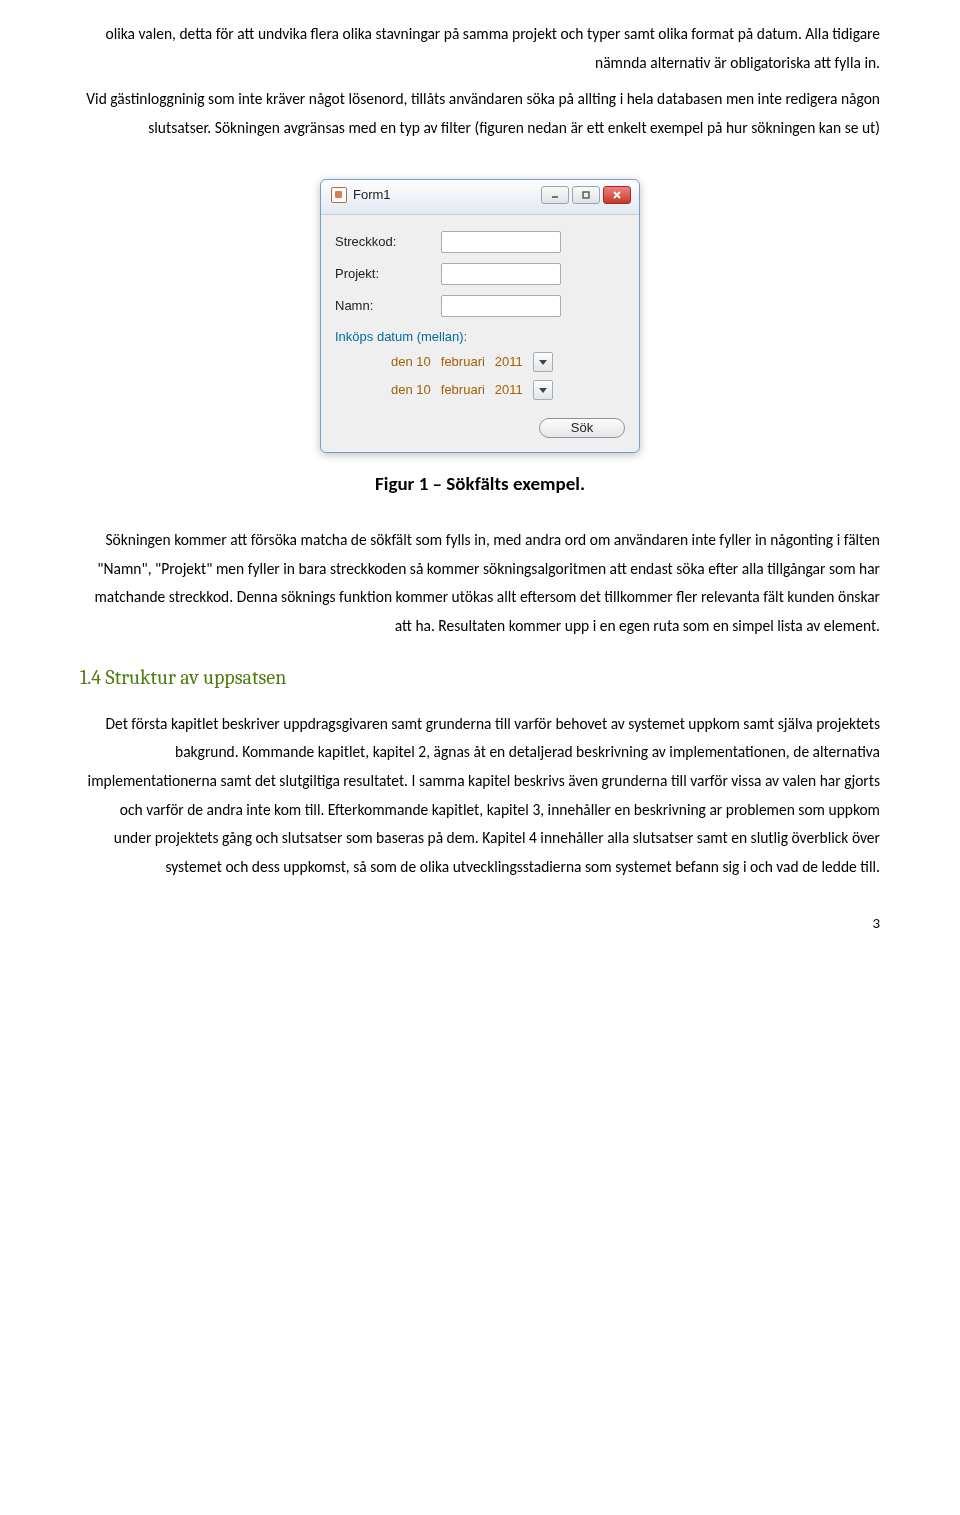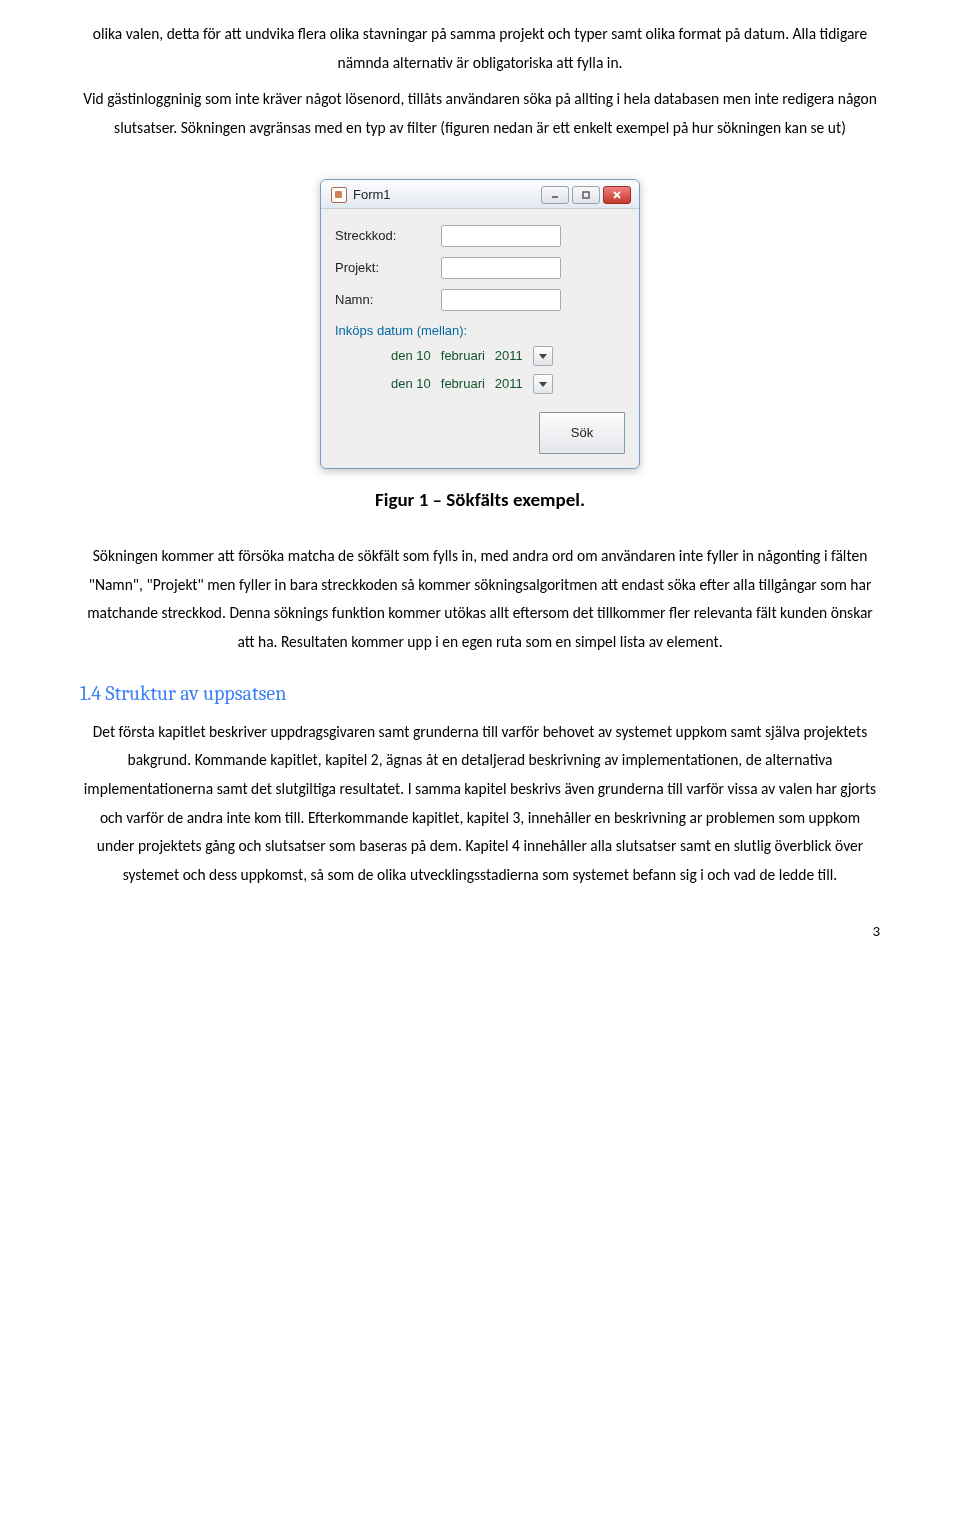--- a/index.html
+++ b/index.html
@@ -6,41 +6,41 @@
   body {
     font-family: Calibri, Arial, sans-serif;
     background: #fff;
     width: 960px;
     margin: 0 auto;
     padding: 20px 80px 40px 80px;
     color: #000;
     font-size: 15.5px;
     line-height: 1.85;
   }
-  .para { margin-bottom: 8px; text-align: center; }
+  .para { margin-bottom: 8px; text-align: right; }
   .figure-wrap {
     display: flex;
     flex-direction: column;
     align-items: center;
     margin: 36px 0 28px 0;
   }
   .win {
     width: 320px;
     background: #efefef;
     border: 1px solid #7a9ac7;
     border-radius: 6px;
     box-shadow: 0 2px 8px rgba(0,0,0,0.25);
     font-family: "Segoe UI", Tahoma, sans-serif;
     font-size: 13px;
     line-height: 1.2;
   }
   .titlebar {
     background: linear-gradient(#fdfdfd, #e3e9f2);
     border-bottom: 1px solid #c8cdd4;
-    padding: 6px 8px 4px 10px;
+    padding: 6px 8px 10px 10px;
     display: flex;
     align-items: center;
     border-radius: 6px 6px 0 0;
   }
   .titlebar .icon {
     width: 16px; height: 16px;
     background: #fff;
     border: 1px solid #b06a4a;
     margin-right: 6px;
     position: relative;
@@ -83,58 +83,58 @@
     background: #fff;
     border: 1px solid #a7acb2;
     border-radius: 2px;
   }
   .tinput.short { width: 120px; }
   .section-label { margin: 12px 0 8px 0; color: #0369a1; }
   .dp-row {
     display: flex; align-items: center; gap: 10px;
     padding-left: 56px; margin-bottom: 8px;
   }
-  .dp-text { color: #14532d; }
+  .dp-text { color: #a16207; }
   .dp-ctl {
     width: 20px; height: 20px;
     border: 1px solid #a7acb2;
     border-radius: 2px;
     background: linear-gradient(#fdfdfd, #e2e6ea);
     display: flex; align-items: center; justify-content: center;
   }
   .dp-chev {
     width: 0; height: 0;
     border-left: 4px solid transparent;
     border-right: 4px solid transparent;
     border-top: 5px solid #444;
   }
   .btn-row { display: flex; justify-content: flex-end; margin-top: 18px; }
   .std-btn {
-    min-width: 86px; height: 42px;
+    min-width: 86px; height: 20px;
     background: linear-gradient(#fcfcfc, #e3e6ea);
     border: 1px solid #8f949a;
-    border-radius: 1px;
+    border-radius: 13px;
     font-size: 13px; color: #222;
     display: flex; align-items: center; justify-content: center;
     padding: 0 12px;
   }
   .caption {
     font-weight: bold;
     font-size: 19px;
     margin-top: 18px;
     text-align: center;
     line-height: 1.4;
   }
   h2.section {
-    color: #3b82f6;
+    color: #4d7c0f;
     font-family: Cambria, Georgia, serif;
     font-weight: normal;
     font-size: 20px;
     margin-top: 18px;
-    margin-bottom: 6px;
+    margin-bottom: 14px;
   }
   .page-num {
     text-align: right;
     margin-top: 28px;
     font-size: 15px;
   }
 </style>
 </head>
 <body>
 

